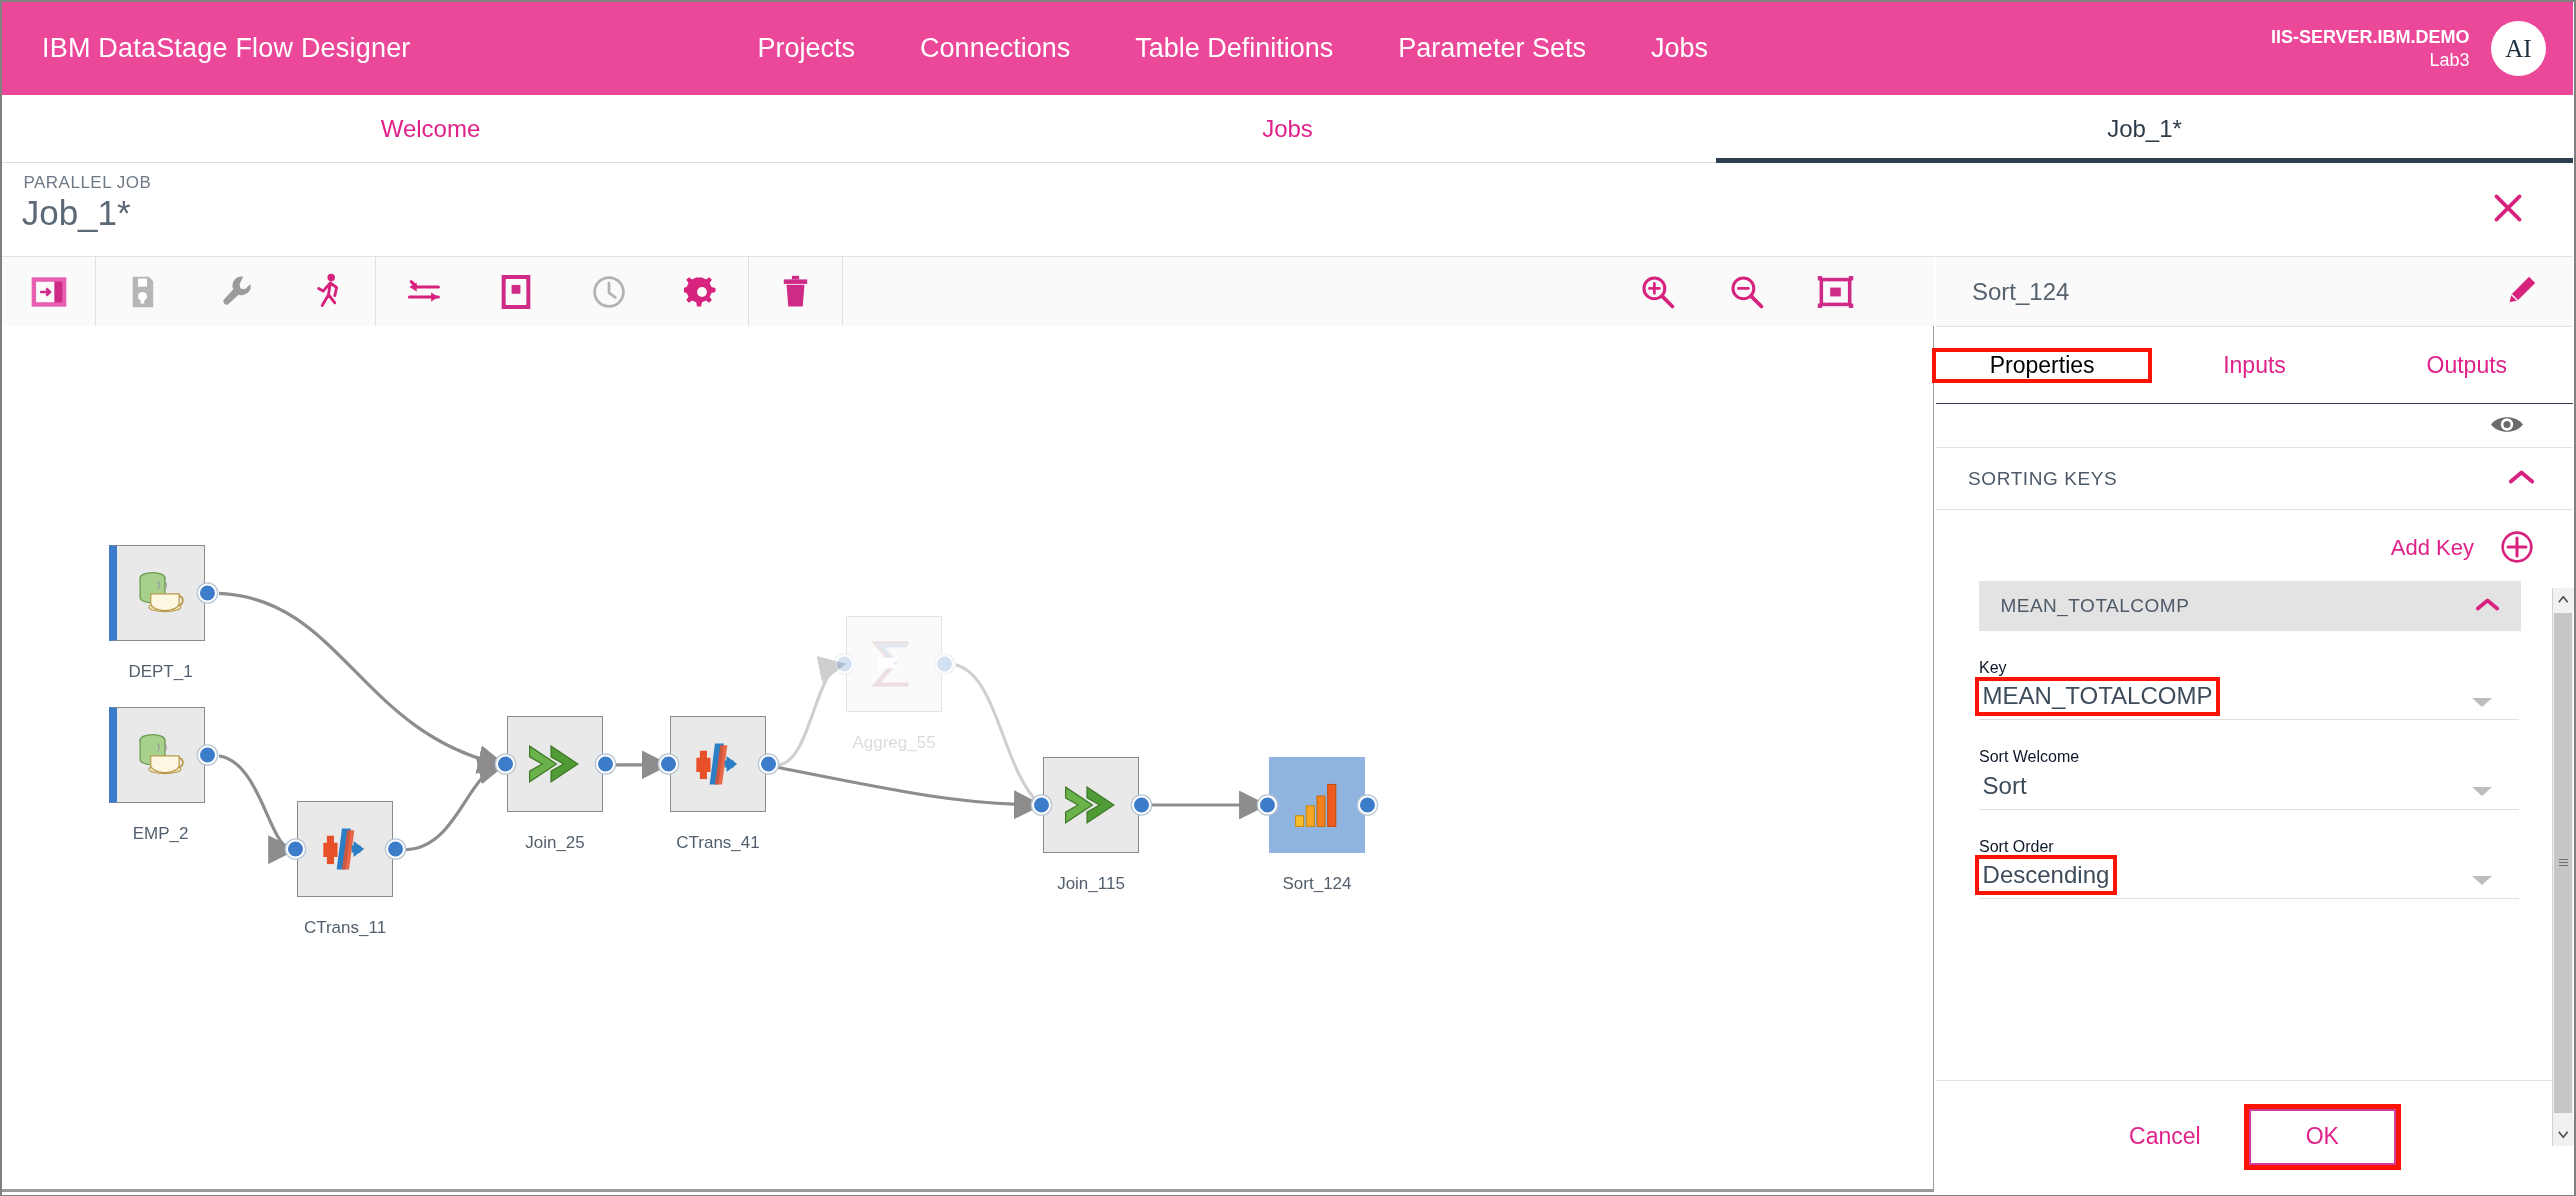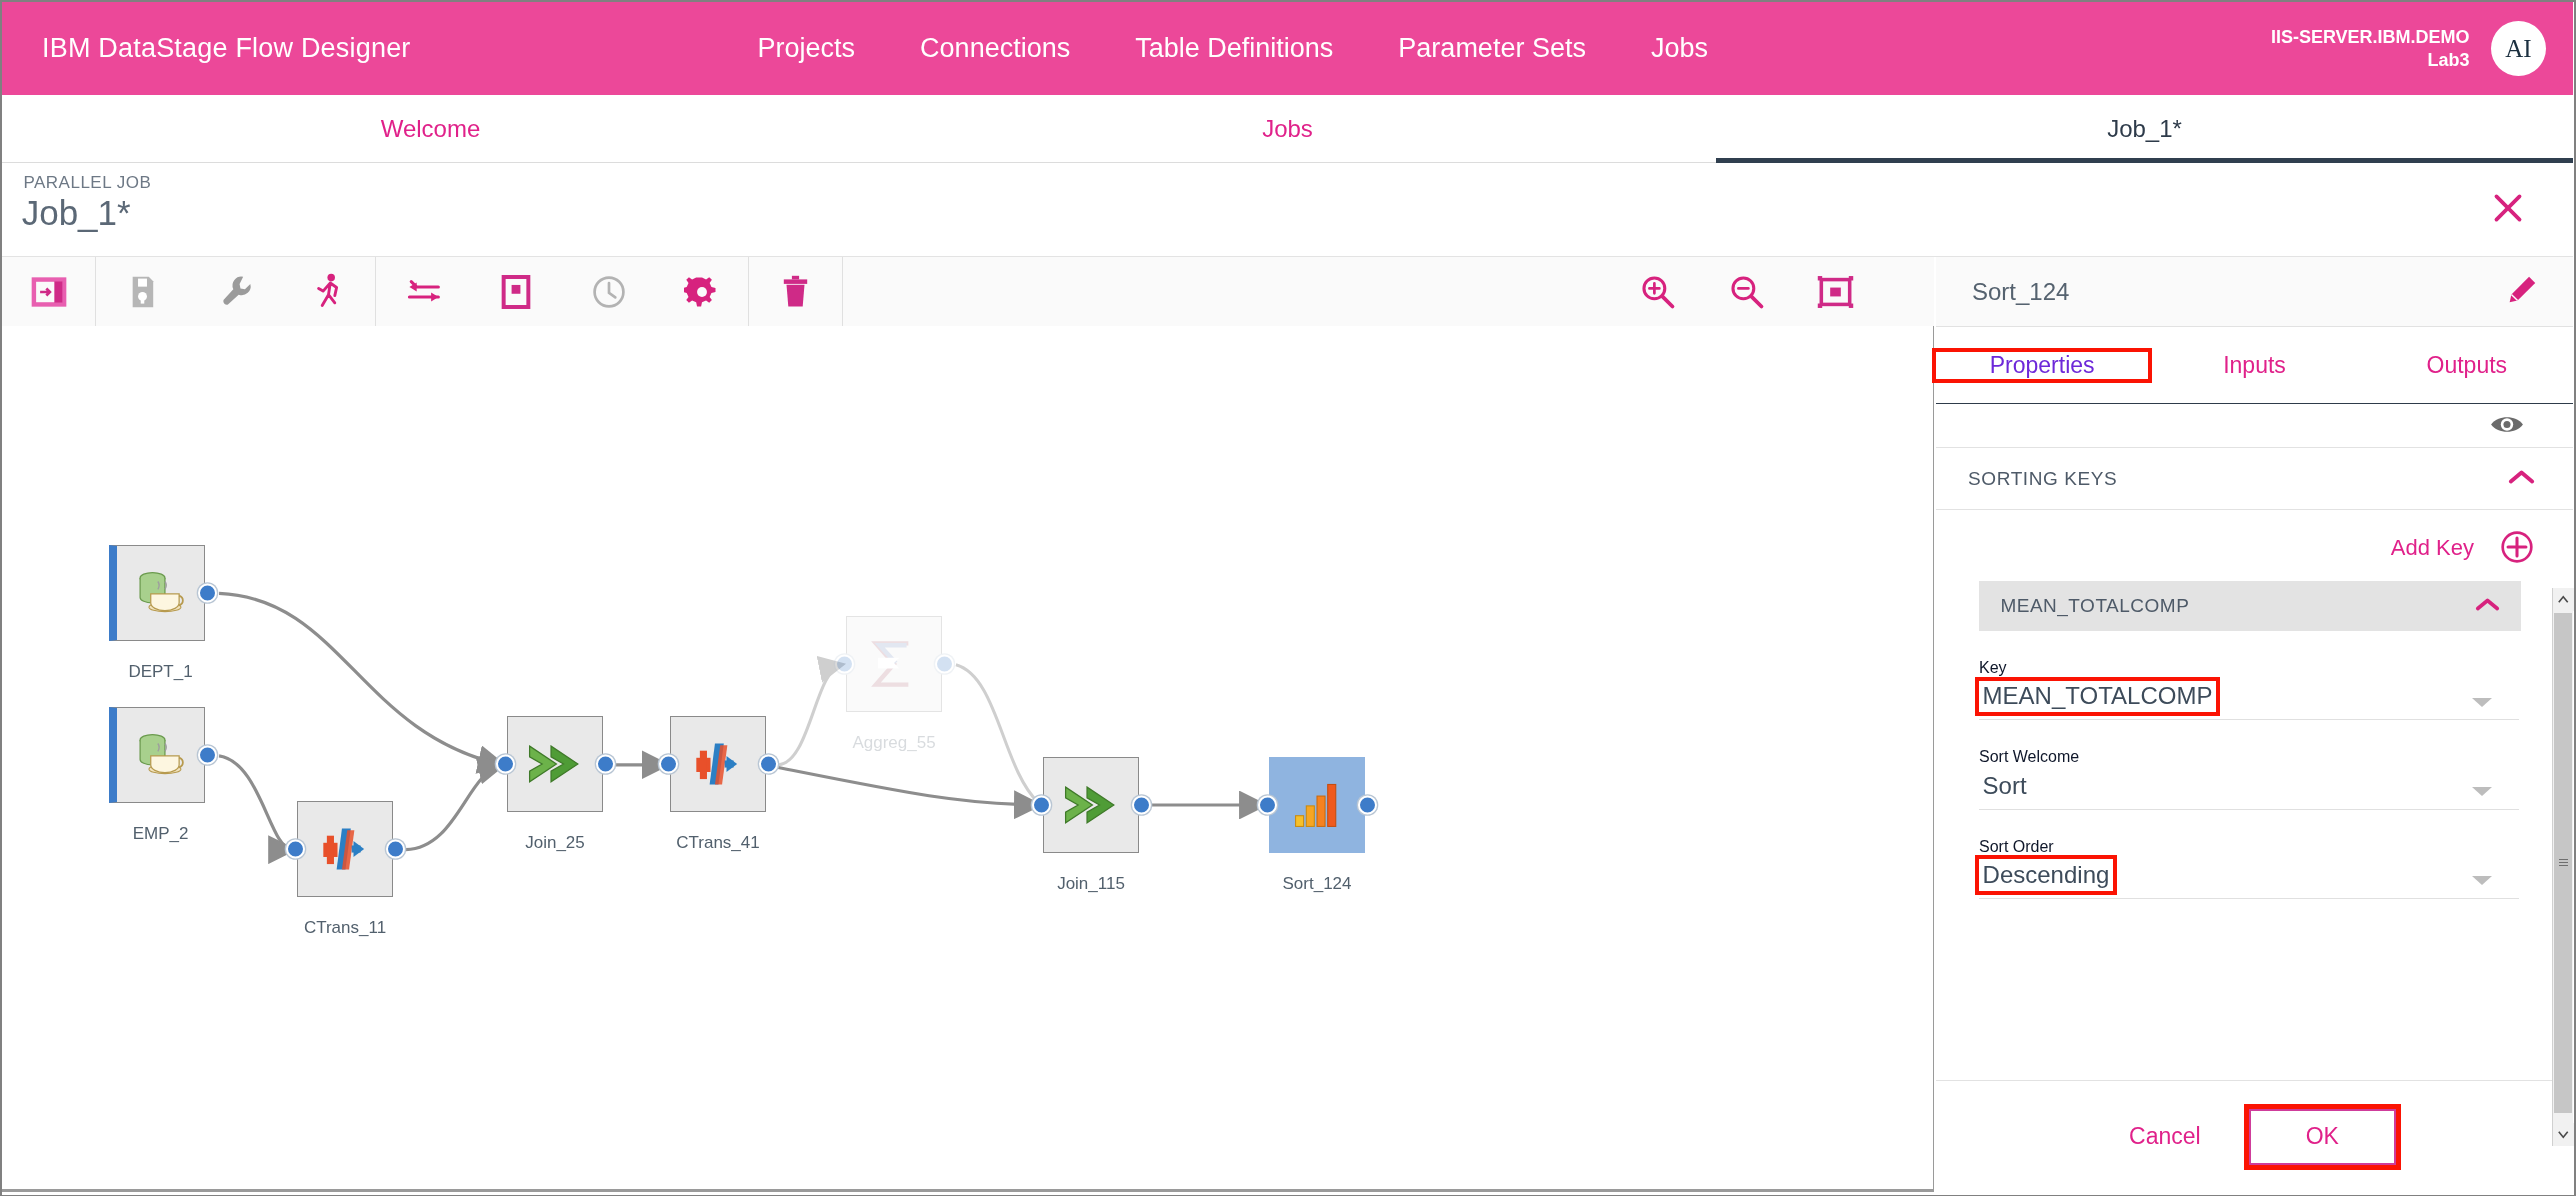--- a/index.html
+++ b/index.html
@@ -46,21 +46,21 @@
     height: 93px;
     display: flex; align-items: center; gap: 21.4px;
   }
   .usertext {
     text-align: right;
     color: #ffffff;
     font-size: 18px;
     font-weight: bold;
     line-height: 1.25;
   }
-  .usertext .line2 { font-weight: bold; }
+  .usertext .line2 { font-weight: normal; }
   .avatar {
     width: 55px; height: 55px; border-radius: 50%;
     background: #ffffff; color: #1c3040;
     display: flex; align-items: center; justify-content: center;
     font-size: 25px; font-family: "Liberation Serif", serif;
   }
 
   
   .tabstrip {
     position: absolute; left: 0; top: 93px;
@@ -189,21 +189,21 @@
     height: 77px; display: flex; align-items: center;
     border-bottom: 1.8px solid #2e3b4a;
     position: relative;
   }
   .rp-tab {
     flex: 1 1 0; text-align: center;
     font-size: 23px; color: #e0218a;
     cursor: pointer;
     position: relative;
   }
-  .rp-tab.active { color: #6d28d9; }
+  .rp-tab.active { color: #000000; }
   .hl-red {
     outline: 4.5px solid #fb1303;
   }
   .rp-eye-row {
     height: 43px; display: flex; align-items: center; justify-content: flex-end;
     padding-right: 48px;
   }
   .rp-section {
     height: 63px;
     border-top: 0.9px solid #e2e2e2;

